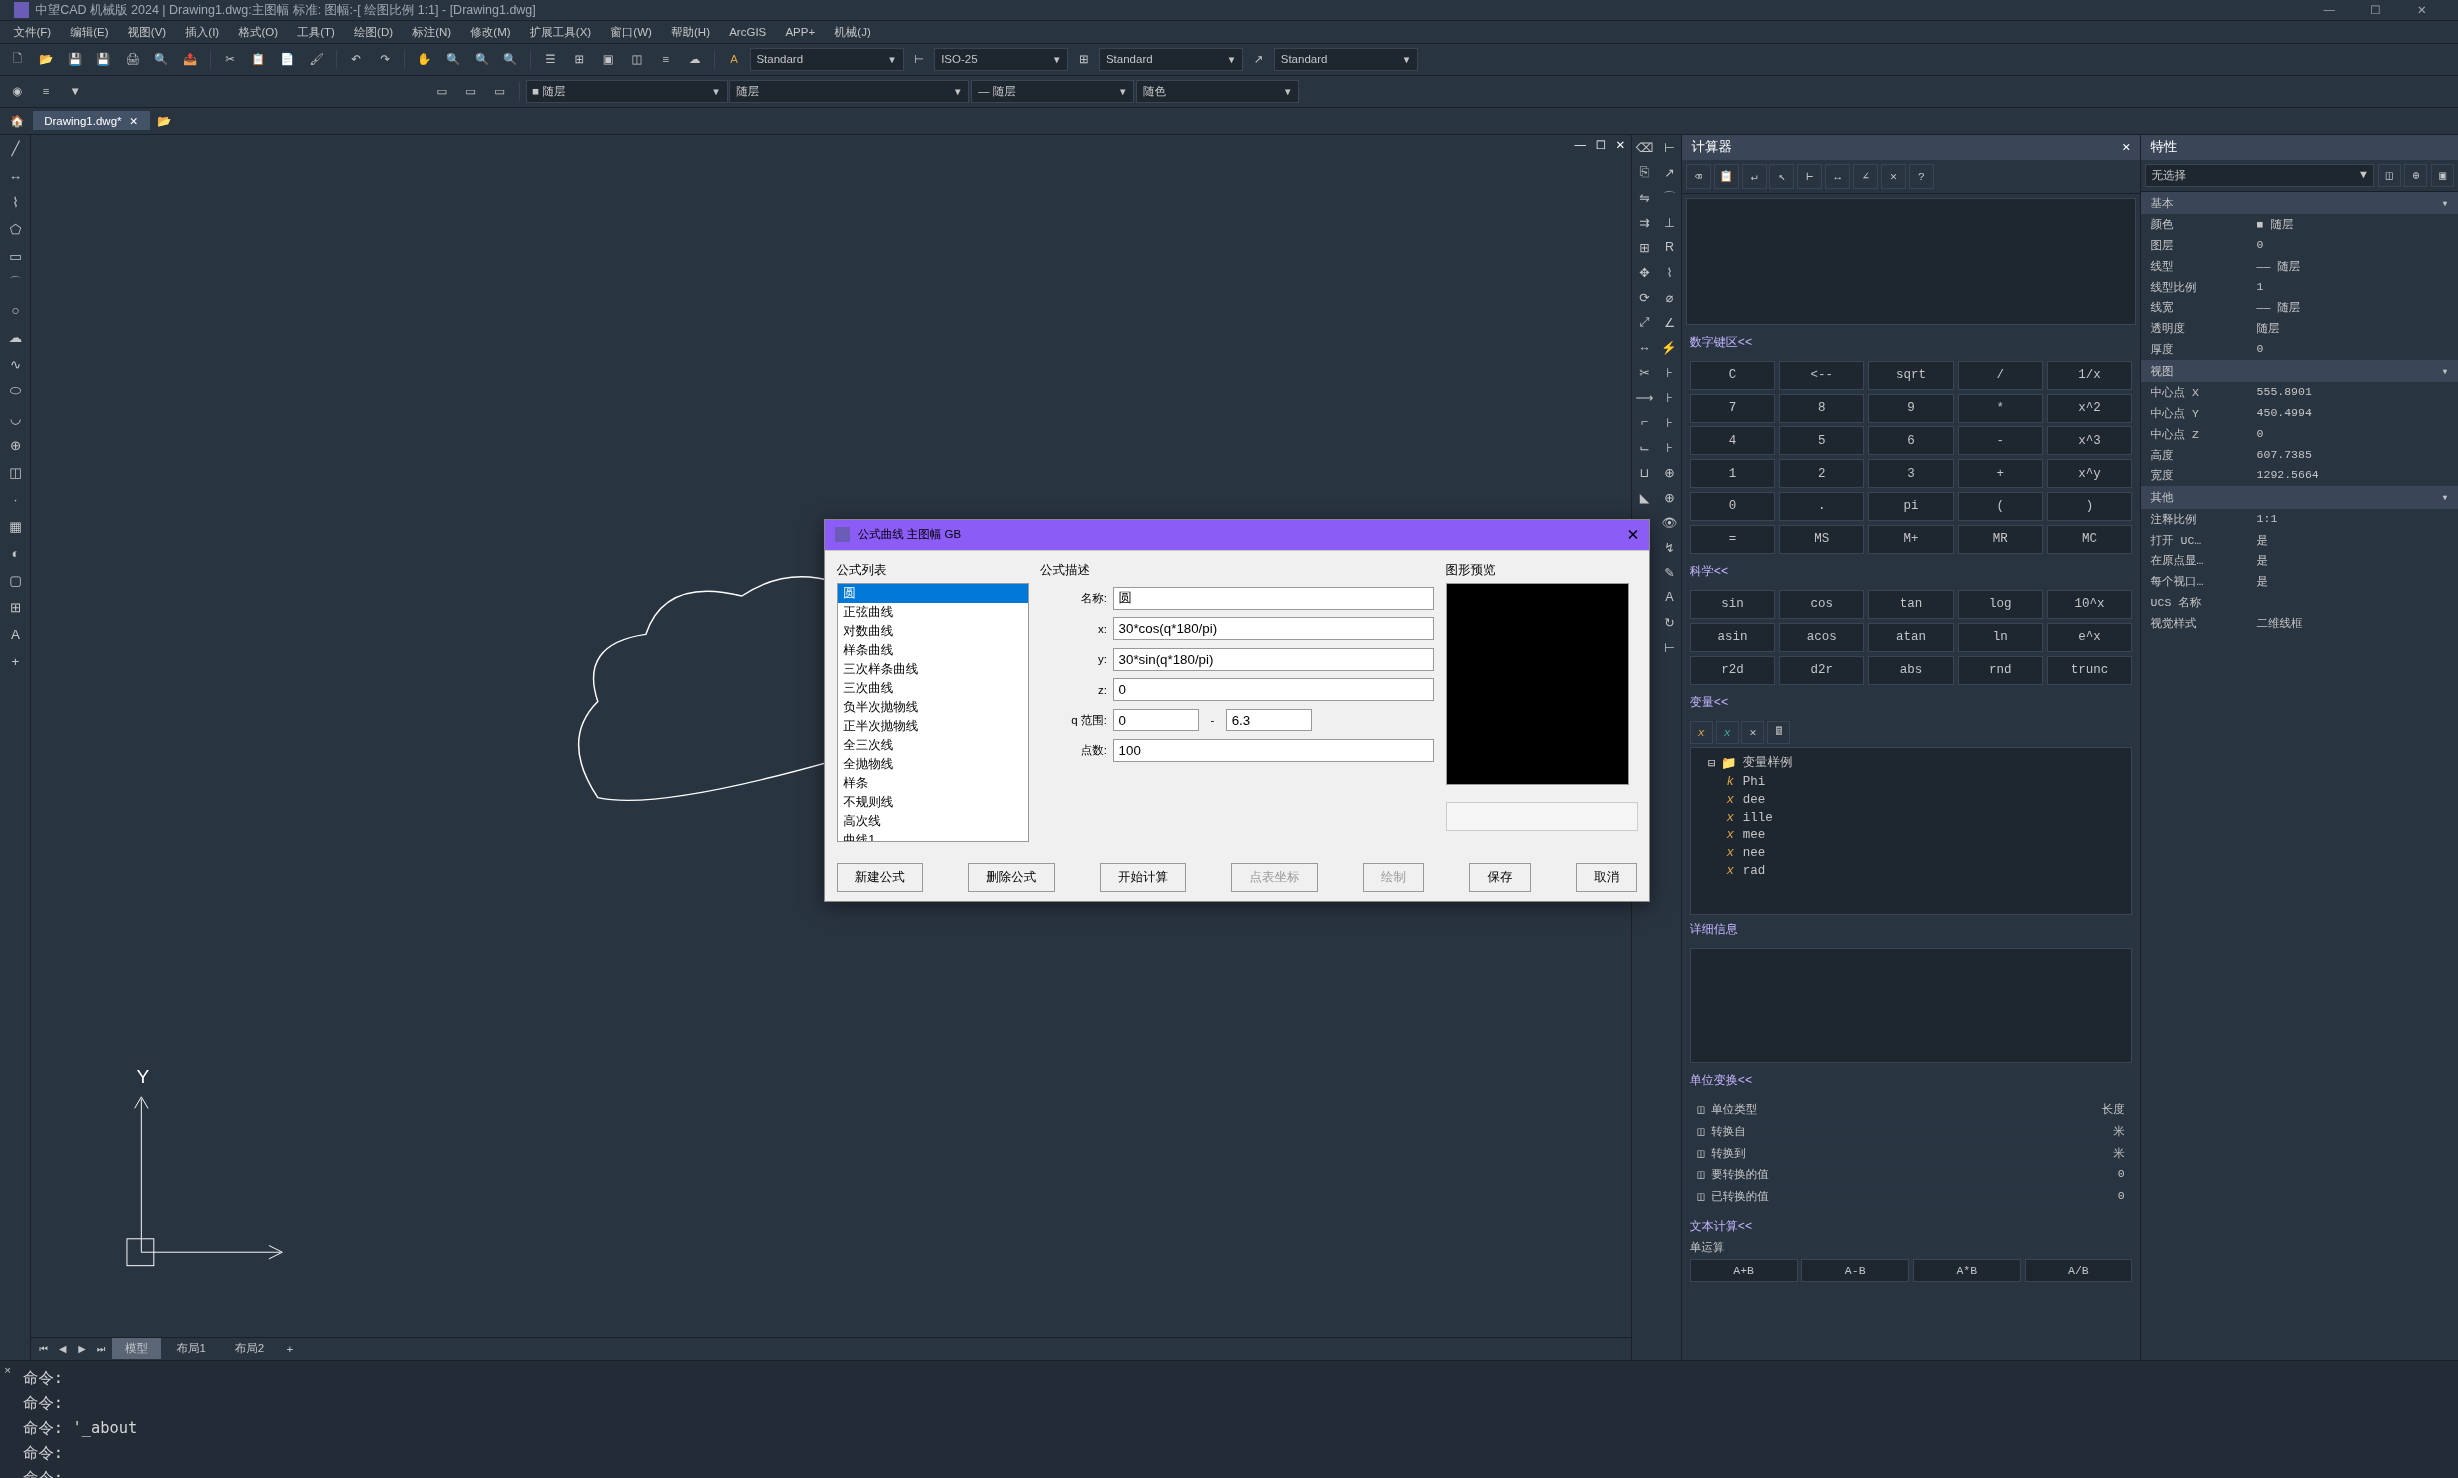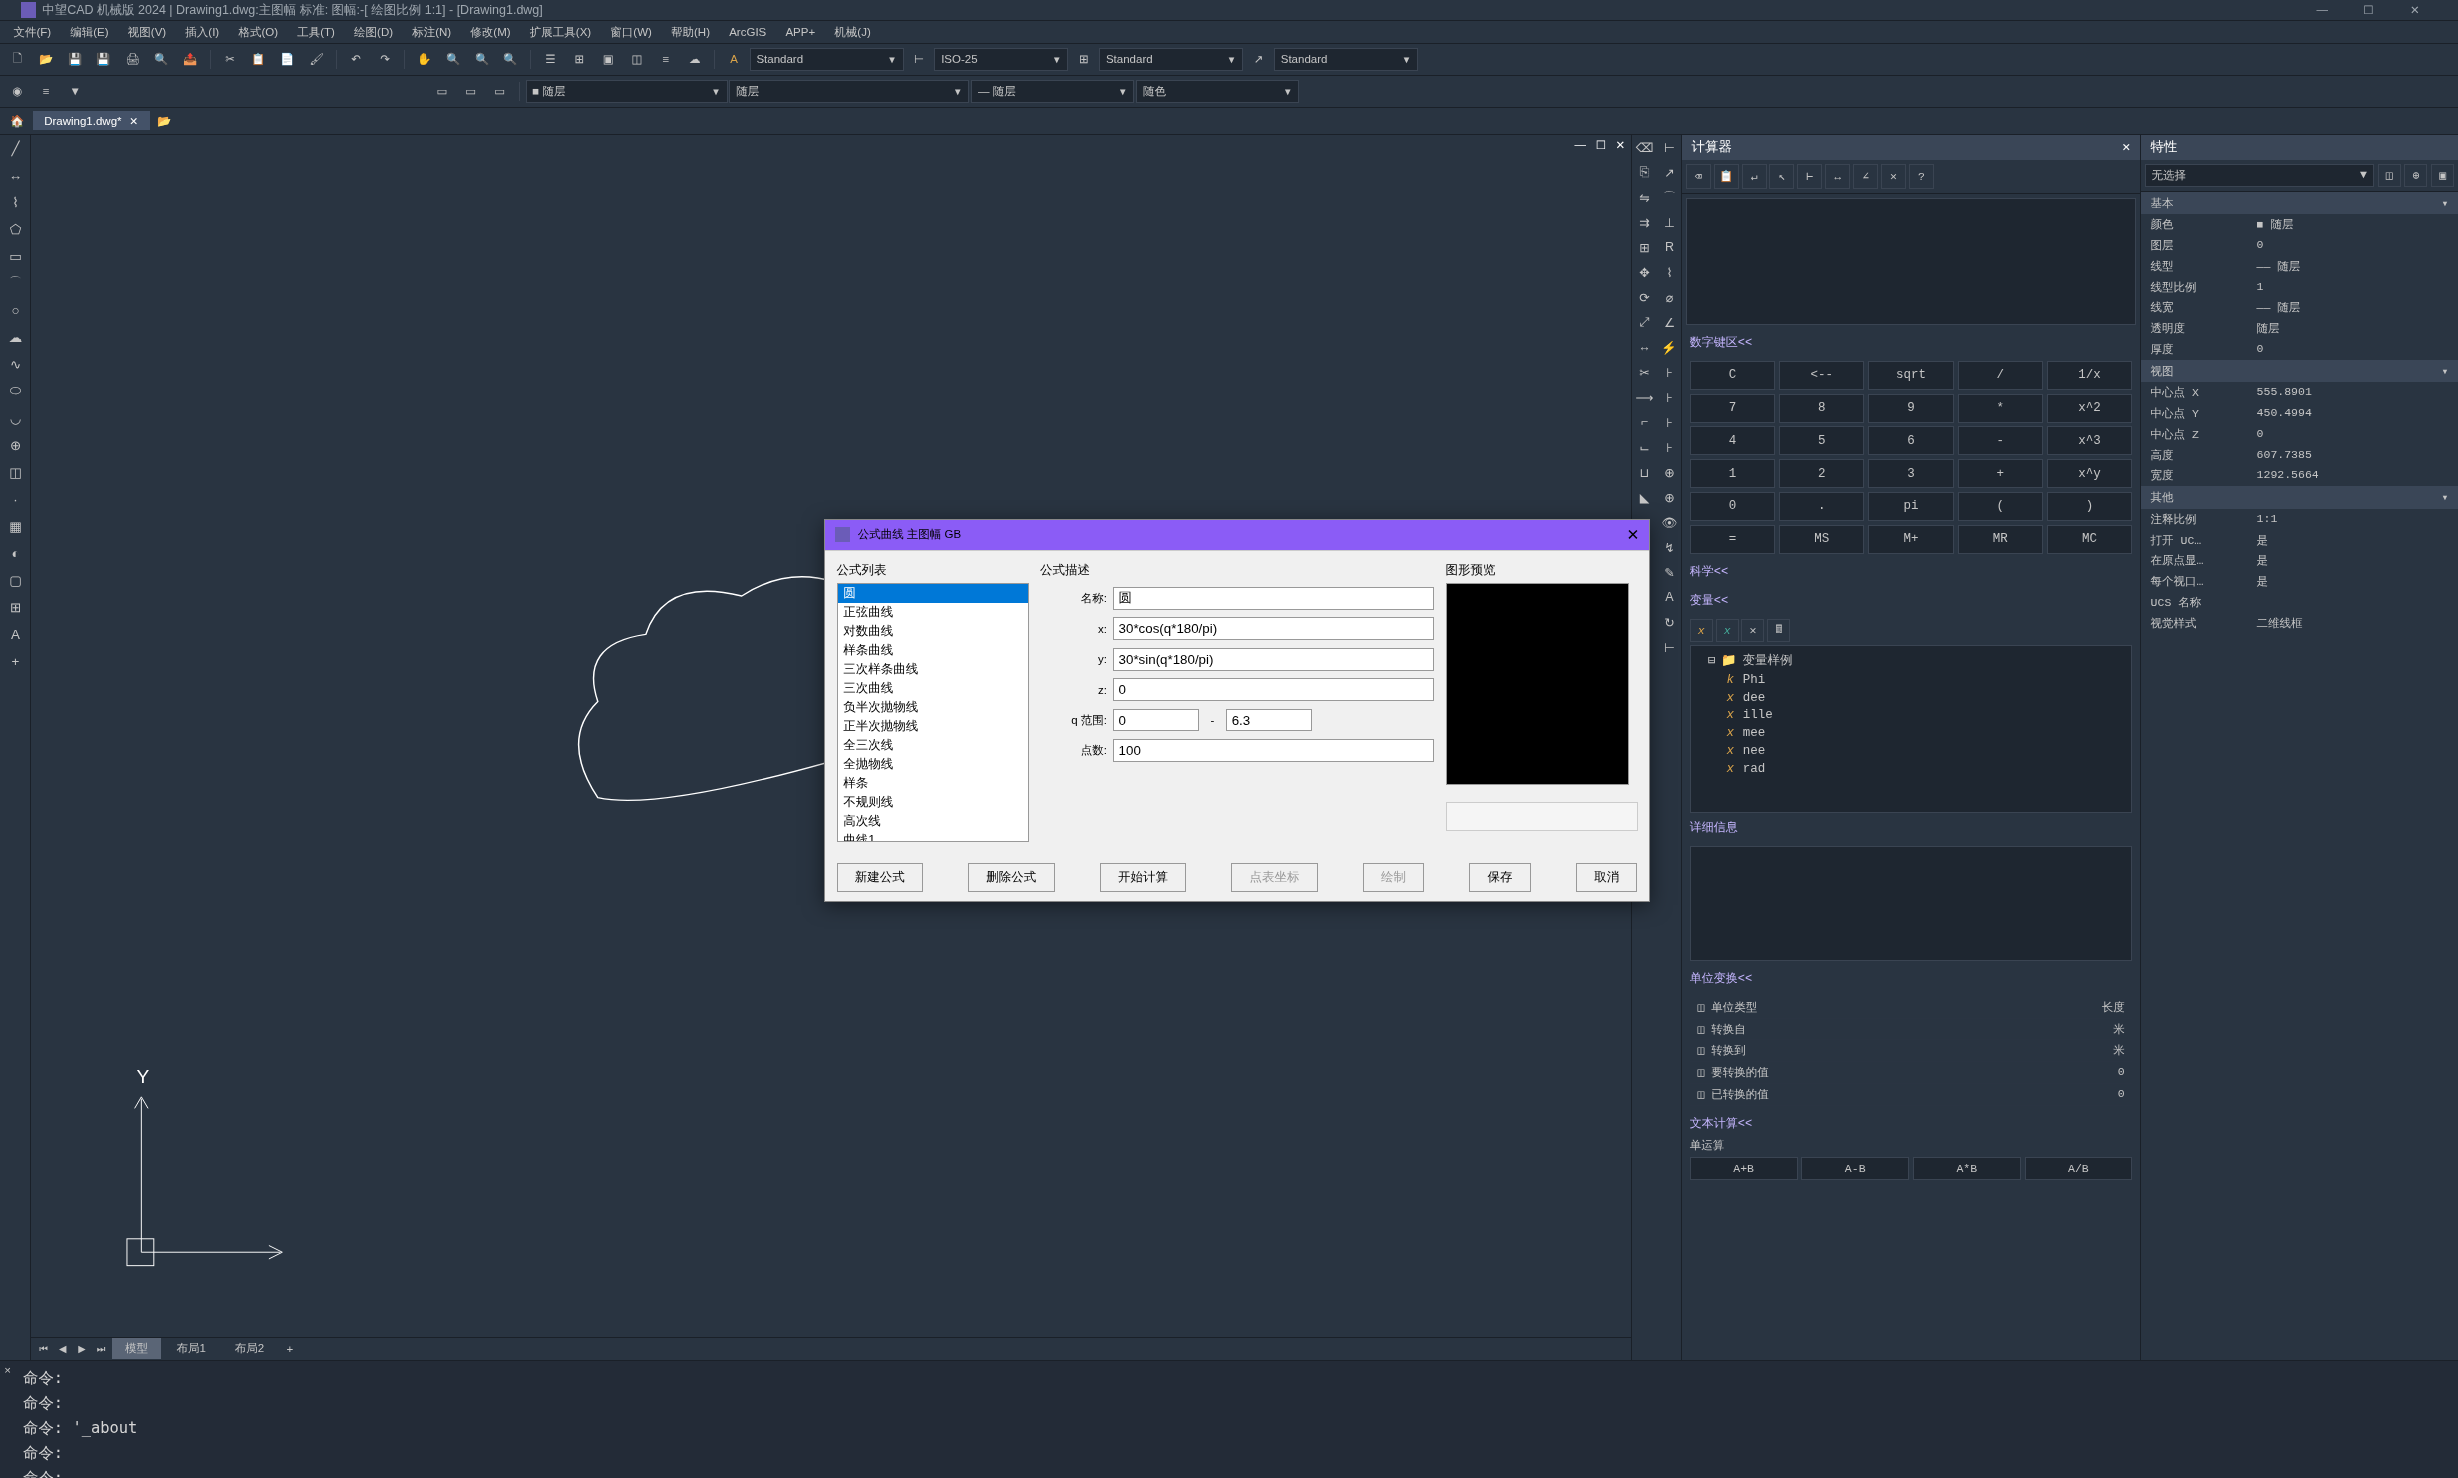--- a/index.html
+++ b/index.html
@@ -1,19 +1,19 @@
 <!DOCTYPE html>
 <html><head>
 <meta charset="utf-8">
 <style>
 * { margin: 0; padding: 0; box-sizing: border-box; }
 body { font-family: "Microsoft YaHei", sans-serif; font-size: 11.5px; background: #293441; color: #c5c5c5; width: 2458px; height: 1479px; overflow: hidden; position: relative; }
 
 
-.title-bar { background: #293441; height: 21px; display: flex; align-items: center; padding: 0 21px; border-bottom: 1px solid #1a2028; }
+.title-bar { background: #293441; height: 21px; display: flex; align-items: center; padding: 0 14px; border-bottom: 1px solid #1a2028; }
 .title-bar .app-icon { width: 15.4px; height: 15.4px; background: #6b5cb8; margin-right: 5.8px; }
 .title-bar .title { flex: 1; color: #a0a8b0; font-size: 12.5px; }
 .window-controls { display: flex; gap: 17.3px; margin-right: 7.7px; }
 .window-controls span { width: 29px; text-align:center; color: #a0a8b0; cursor: pointer; }
 
 
 .menu-bar { background: #293441; height: 23px; display: flex; align-items: center; padding: 0 3.8px; border-bottom: 1px solid #1a2028; }
 .menu-item { padding: 0 9.6px; cursor: pointer; color: #c5c5c5; }
 
 
@@ -393,20 +393,37 @@
           <div class="calc-key">pi</div>
           <div class="calc-key">(</div>
           <div class="calc-key">)</div>
           <div class="calc-key">=</div>
           <div class="calc-key">MS</div>
           <div class="calc-key">M+</div>
           <div class="calc-key">MR</div>
           <div class="calc-key">MC</div>
         </div>
       <div class="calc-section-h">科学&lt;&lt;</div>
+      <div class="calc-sci" id="calc-sci">
+          <div class="calc-key">sin</div>
+          <div class="calc-key">cos</div>
+          <div class="calc-key">tan</div>
+          <div class="calc-key">log</div>
+          <div class="calc-key">10^x</div>
+          <div class="calc-key">asin</div>
+          <div class="calc-key">acos</div>
+          <div class="calc-key">atan</div>
+          <div class="calc-key">ln</div>
+          <div class="calc-key">e^x</div>
+          <div class="calc-key">r2d</div>
+          <div class="calc-key">d2r</div>
+          <div class="calc-key">abs</div>
+          <div class="calc-key">rnd</div>
+          <div class="calc-key">trunc</div>
+        </div>
       <div class="calc-section-h">变量&lt;&lt;</div>
       <div class="var-tools">
         <div class="var-tool" style="color:#d9a34a;font-style:italic">x</div>
         <div class="var-tool" style="color:#4a9;font-style:italic">x</div>
         <div class="var-tool">✕</div>
         <div class="var-tool">🖩</div>
       </div>
       <div class="var-tree">
         <div class="var-folder">
             <span>⊟</span>

